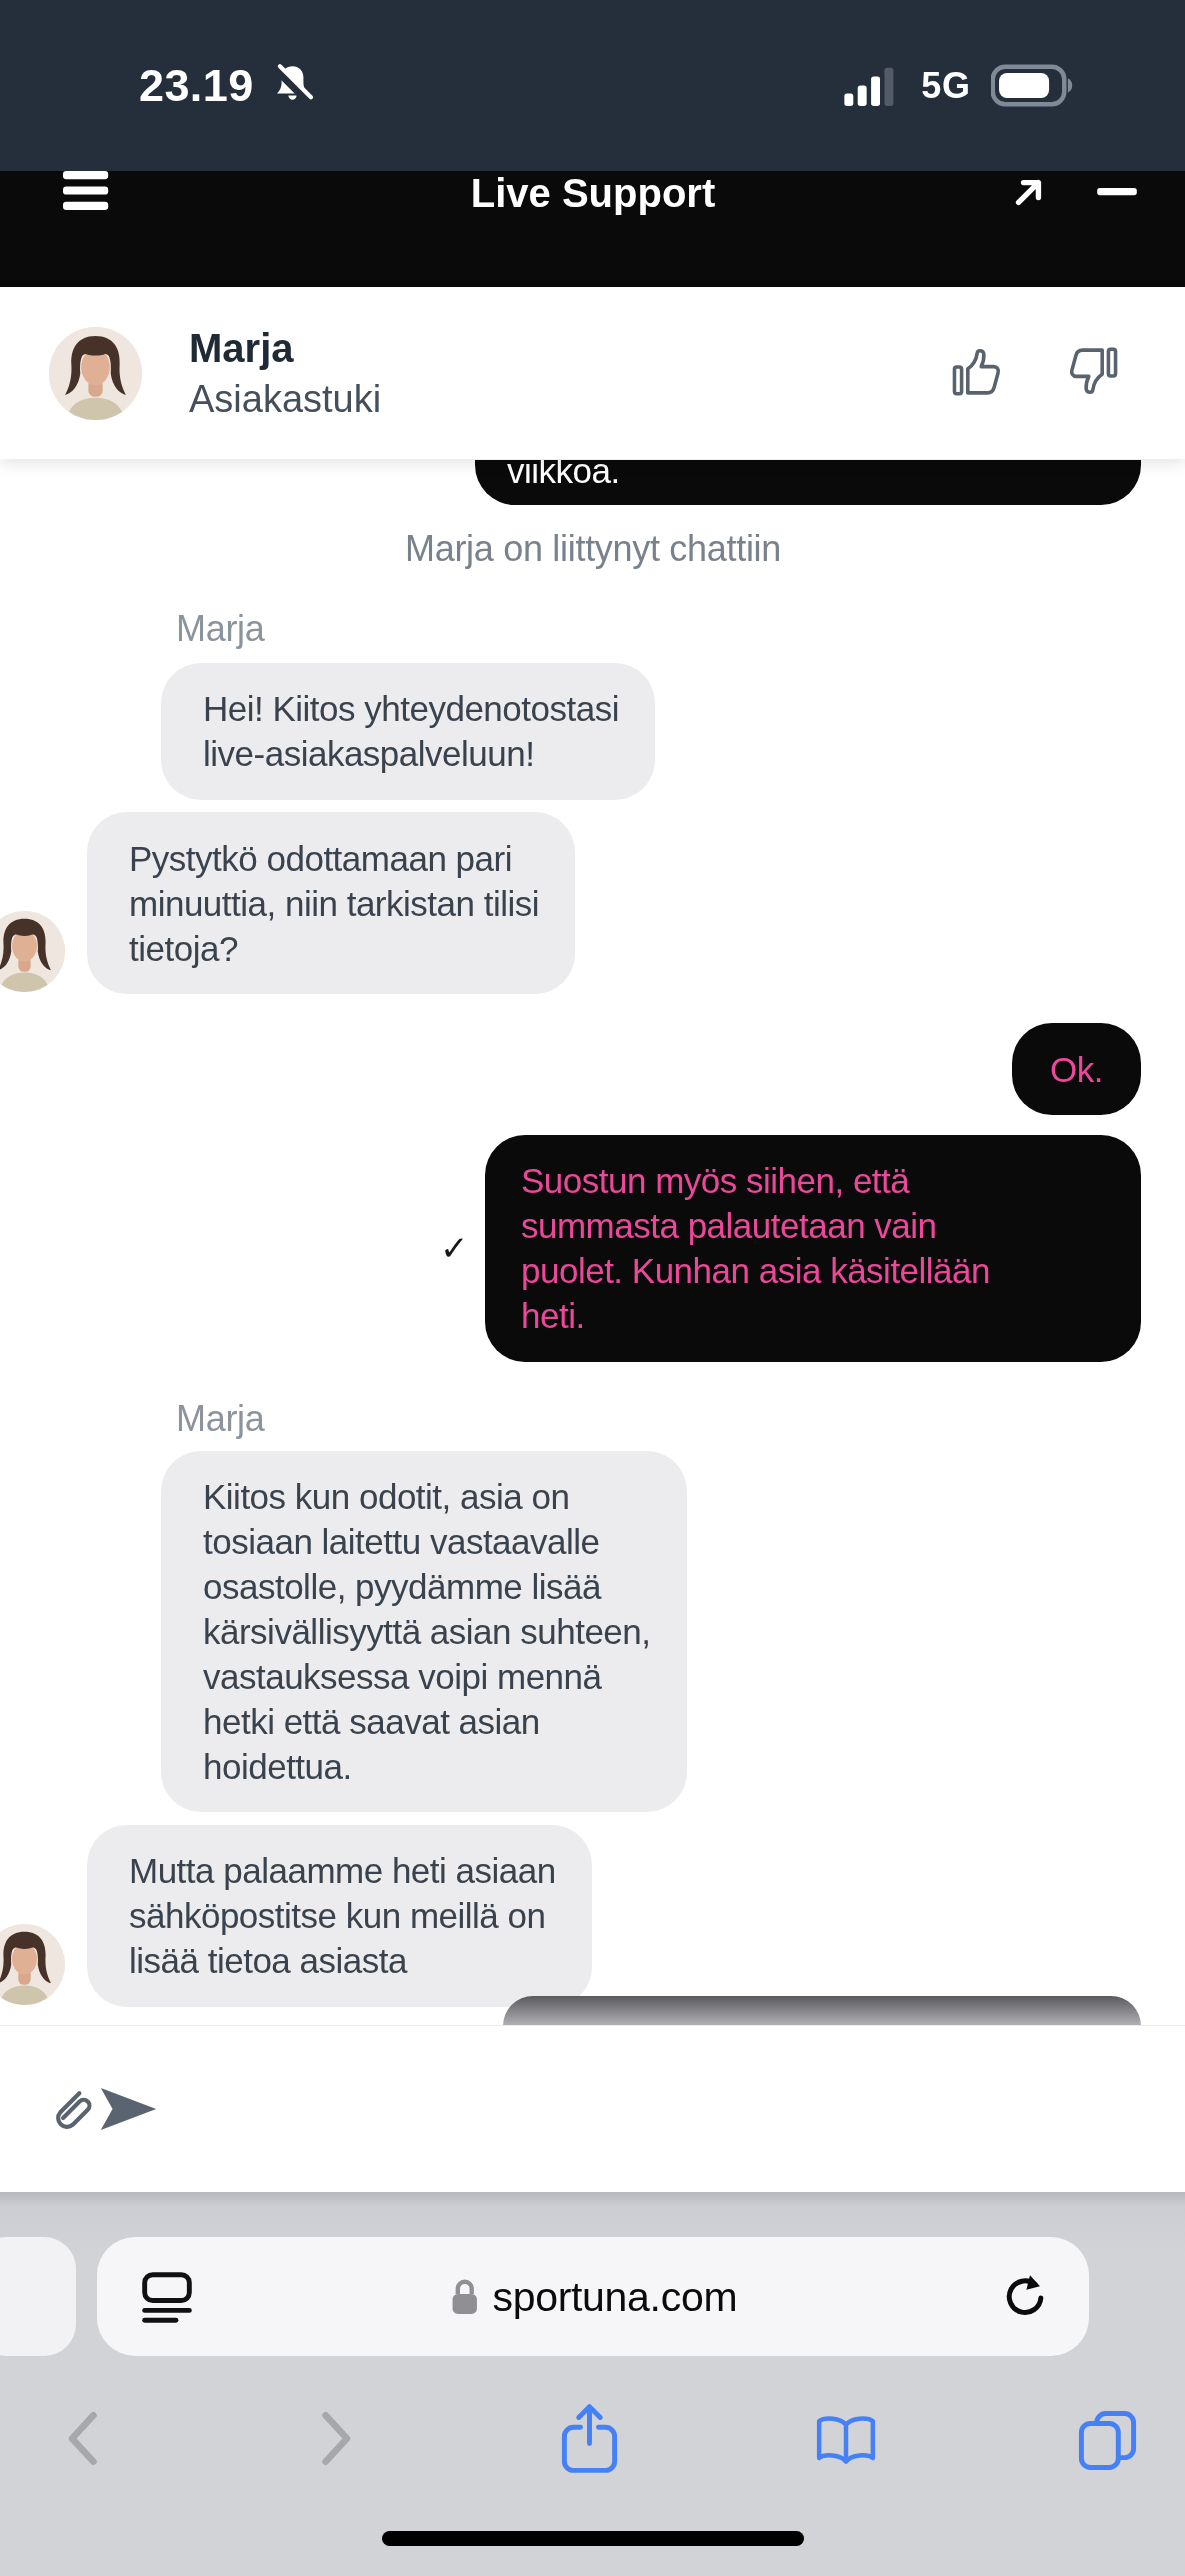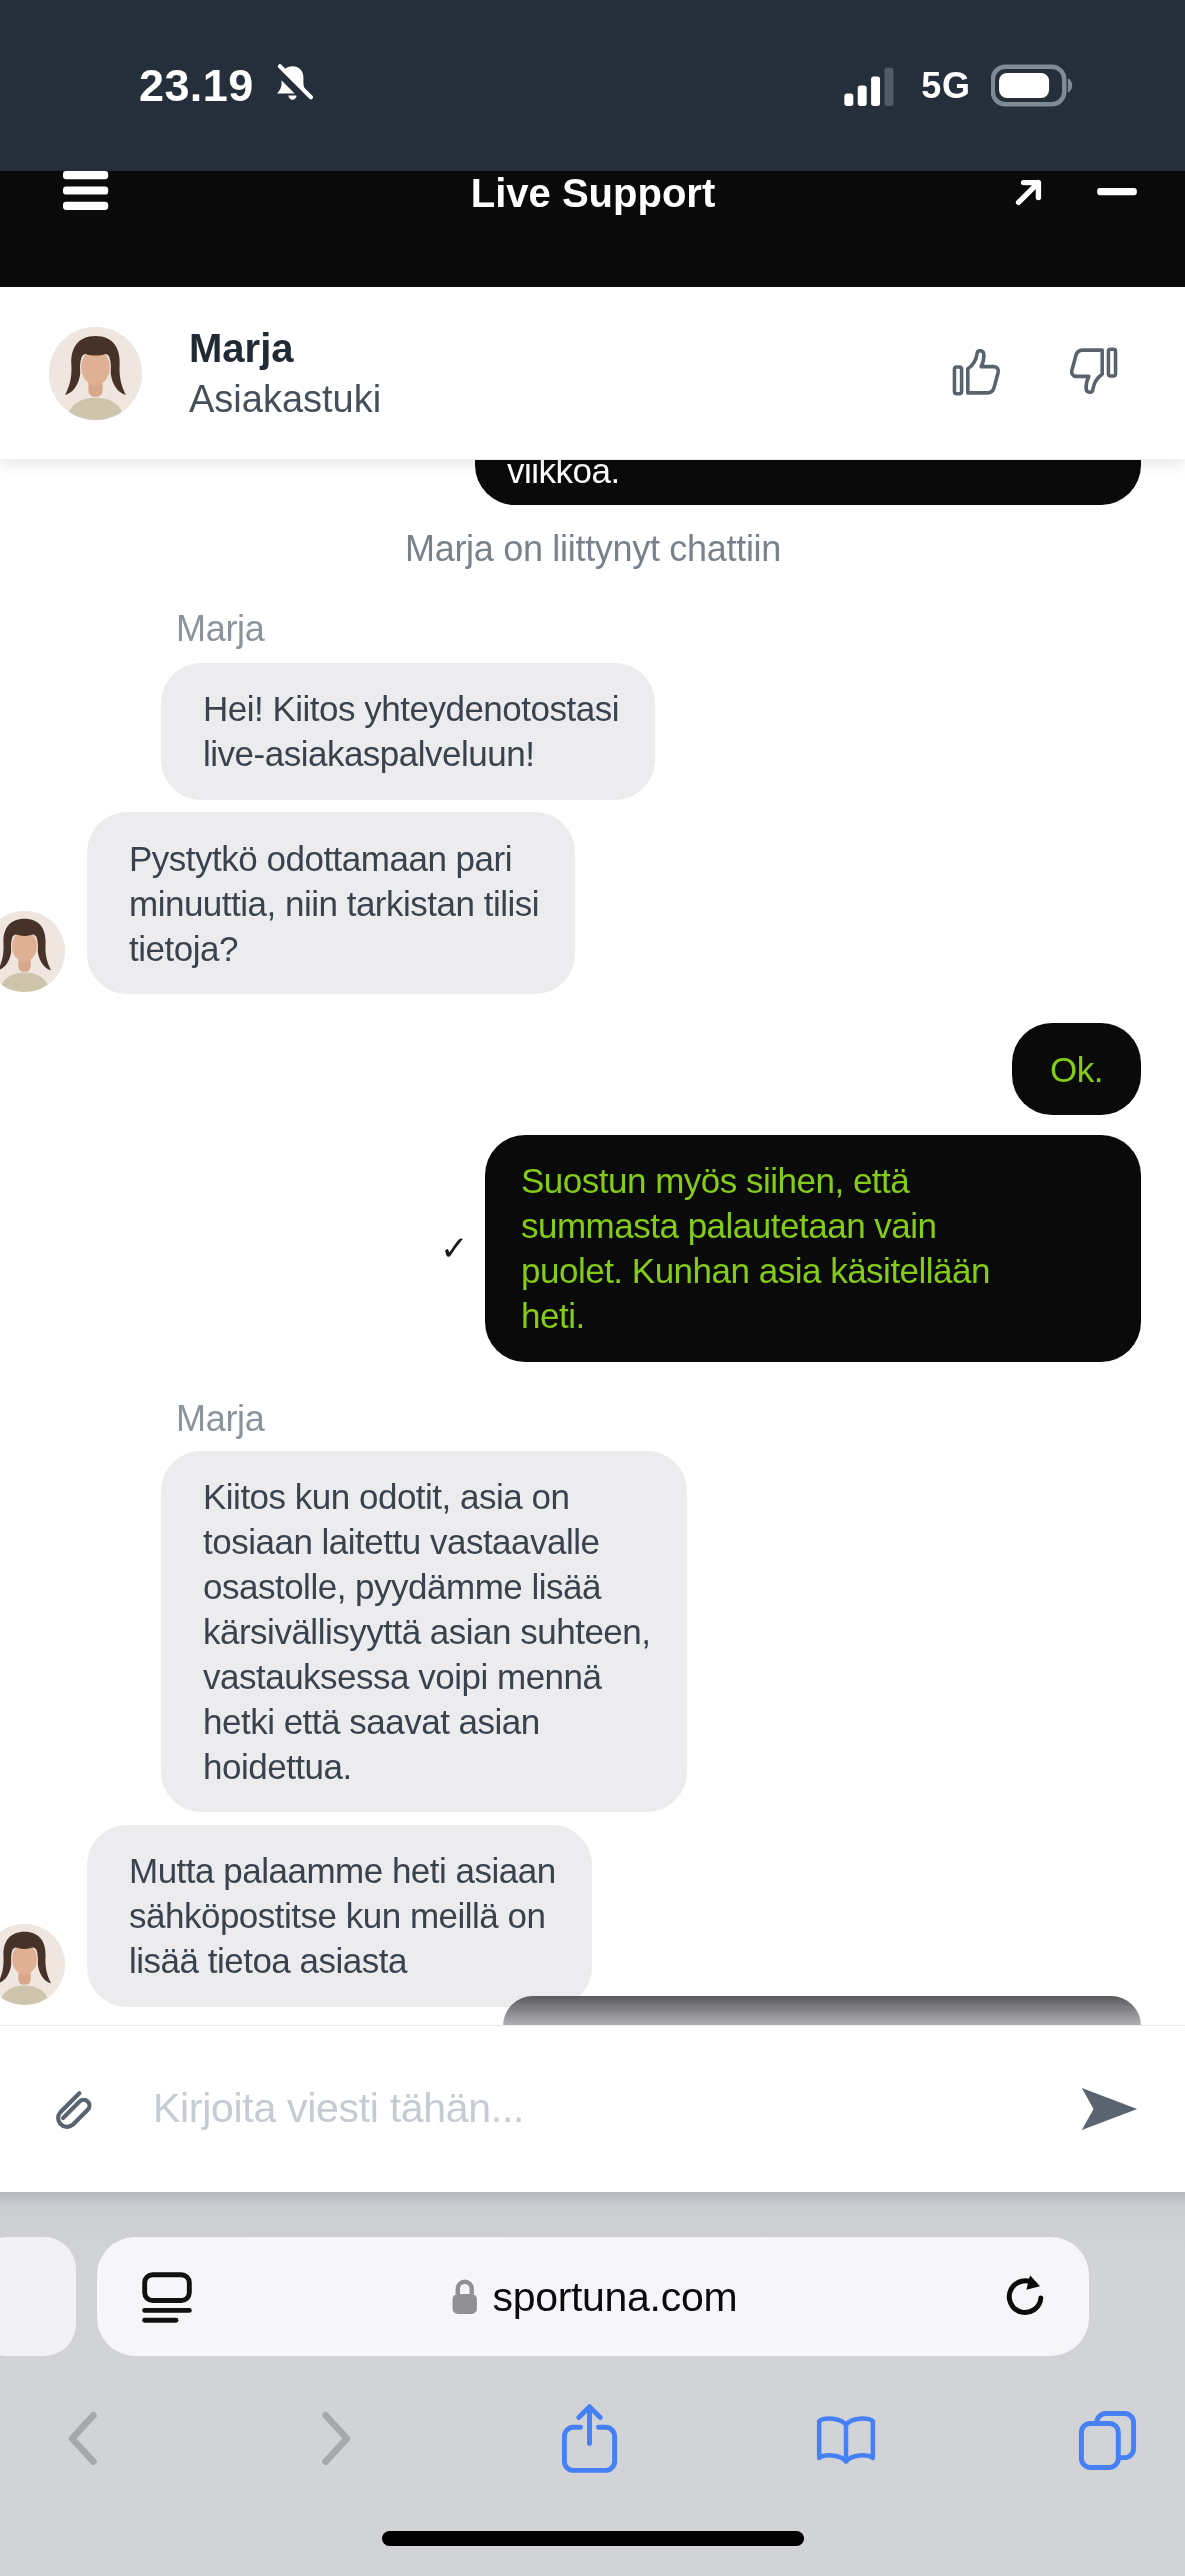--- a/index.html
+++ b/index.html
@@ -27,21 +27,21 @@
   .abar .aname{font-size:40px;font-weight:700;color:#202A34;line-height:47px;}
   .abar .arole{font-size:38px;color:#454F59;line-height:45px;margin-top:5.4px;}
   .thumb{position:absolute;top:50%;transform:translateY(-50%);cursor:pointer;}
   .thumb.up{left:950px;}
   .thumb.down{left:1063px;}
 
   
   .chat{position:absolute;top:460px;left:0;width:100%;height:1566px;background:#fff;overflow:hidden;display:flex;flex-direction:column;z-index:1;}
   .bubble{white-space:pre-line;font-size:35px;line-height:45px;letter-spacing:-0.5px;border-radius:40px;padding:23.4px 36px;width:fit-content;box-sizing:border-box;}
   .agent-b{background:#ECECEE;color:#3A434D;max-width:620px;padding-left:42px;}
-  .user-b{background:#0A0A0B;color:#84cc16;align-self:flex-end;margin-right:45px;}
+  .user-b{background:#0A0A0B;color:#ec4899;align-self:flex-end;margin-right:45px;}
   .clip-b{margin-top:-47px;align-self:flex-end;margin-right:45px;width:666px;height:92px;border-radius:40px;background:#0A0A0B;position:relative;}
   .clip-b span{position:absolute;left:32px;bottom:14.4px;color:#fff;font-size:35px;letter-spacing:-0.5px;}
   .sys{margin-top:23.4px;align-self:center;color:#79828C;font-size:36px;letter-spacing:-0.3px;}
   .lbl{margin-left:176px;color:#8B939C;font-size:36px;letter-spacing:-0.3px;}
   .lbl.first{margin-top:38px;}
   .lbl.second{margin-top:36px;}
   .m1{margin-top:12.6px;margin-left:161px;}
   .grp{position:relative;width:fit-content;margin-left:87px;}
   .grp .avatar{position:absolute;left:-103px;bottom:1.8px;width:81px;height:81px;}
   .grp2{margin-top:12.6px;}
@@ -225,21 +225,20 @@
 
     <div class="faded"></div>
   </div>
 
   <div class="composer">
     <span style="display:flex;cursor:pointer;">
       <svg width="52" height="52" viewBox="0 0 56 56" fill="none" stroke="#5A6470" stroke-width="4.5" stroke-linecap="round" stroke-linejoin="round">
         <path d="M37 11 L16.5 31.5 a9.5 9.5 0 0 0 13.4 13.4 L46 28.8 a6.2 6.2 0 0 0 -8.8 -8.8 L19.5 37.7"></path>
       </svg>
     </span>
-    <input type="text" placeholder="Kirjoita viesti tähän..." style="">
     <span class="sendbtn">
       <svg width="63" height="52" viewBox="0 0 74 62">
         <path d="M4 6 L70 31 L4 56 L18 31 Z" fill="#5A6470"></path>
       </svg>
     </span>
   </div>
 
   <div class="browser">
     <div class="tab-peek"></div>
     <div class="urlbar">

